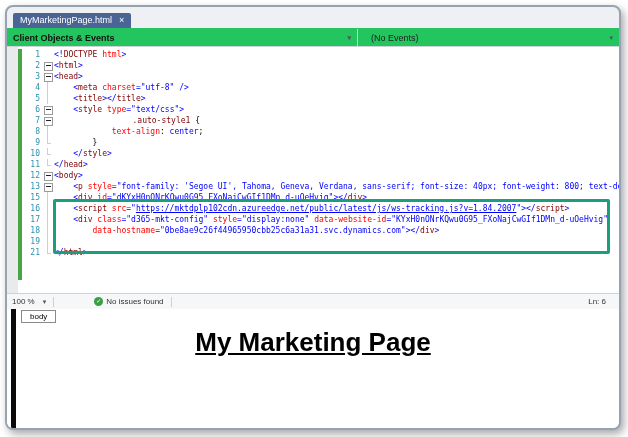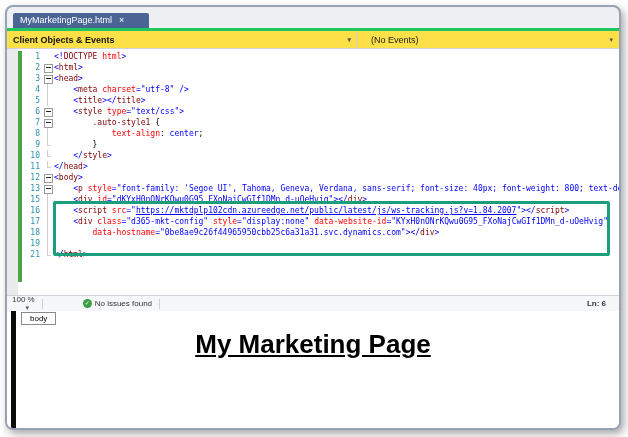--- a/index.html
+++ b/index.html
@@ -1,58 +1,58 @@
 <!DOCTYPE html>
 <html><head>
 <meta charset="utf-8">
 <style>
   html,body{margin:0;padding:0;}
   body{width:628px;height:437px;background:#fff;font-family:"Liberation Sans",sans-serif;overflow:hidden;position:relative;}
   .frame{position:absolute;left:5px;top:5px;width:612px;height:421px;border:2px solid #96a3b3;border-radius:8px;
          box-shadow:3px 4px 9px rgba(0,0,0,.35);background:#eef0f4;overflow:hidden;display:flex;flex-direction:column;}
   
   .tabbar{height:18px;display:flex;align-items:flex-end;padding:3px 0 0 6px;}
-  .tab{background:#4a6496;color:#fff;font-size:9px;padding:2px 25px 3px 7px;display:flex;align-items:center;gap:7px;
+  .tab{background:#4a6496;color:#fff;font-size:9px;padding:2px 7px 3px 7px;display:flex;align-items:center;gap:7px;
        border-top-left-radius:2px;border-top-right-radius:2px;}
   .tab-close{font-size:9px;cursor:pointer;line-height:8px;}
   
-  .navbar{height:17px;display:flex;background:#fde047;border-top:3px solid #22c55e;border-bottom:1px solid #cfd2d8;font-size:9px;}
+  .navbar{height:17px;display:flex;background:#22c55e;border-top:1px solid #22c55e;border-bottom:1px solid #cfd2d8;font-size:9px;}
   .combo{display:flex;align-items:center;justify-content:space-between;padding:0 6px;}
   .combo-left{width:338px;font-weight:bold;border-right:1px solid #cfd2d8;color:#111;}
   .combo-right{flex:1;color:#222;margin-left:7px;}
   .caret{font-size:7px;color:#555;margin-left:8px;}
   
   .editor{position:relative;height:246px;background:#fff;overflow:hidden;
           font-family:"DejaVu Sans Mono",monospace;font-size:8px;line-height:11px;}
   .col-bp{position:absolute;left:0;top:0;bottom:0;width:11px;background:#e9eaec;}
   .col-chg{position:absolute;left:11px;top:2px;width:4px;height:231px;background:#4aa546;}
   .code-lines{position:absolute;left:15px;top:2px;right:0;}
   .ln-row{display:flex;height:11px;white-space:pre;}
   .ln-num{width:18px;text-align:right;color:#2b91af;padding-right:3px;flex:none;}
   .ln-fold{width:11px;flex:none;position:relative;}
   .foldbox{position:absolute;left:1px;top:2px;width:7px;height:7px;border:1px solid #9a9a9a;background:#fff;}
   .foldbox::after{content:"";position:absolute;left:1px;right:1px;top:2px;border-top:1px solid #222;}
   .foldline{position:absolute;left:4px;top:0;bottom:0;width:1px;background:#cfcfcf;}
   .foldend{position:absolute;left:4px;top:0;height:7px;width:1px;background:#cfcfcf;}
   .foldend::after{content:"";position:absolute;left:0;top:6px;width:4px;border-top:1px solid #cfcfcf;}
   .ln-code{flex:1;overflow:hidden;white-space:pre;color:#000;}
   .tk-d{color:#0000ff;} .tk-t{color:#800000;} .tk-a{color:#ff0000;} .tk-v{color:#0000ff;}
-  .tk-x{color:#000;} .tk-s{color:#800000;} .tk-p{color:#ff0000;}
+  .tk-x{color:#000;} .tk-s{color:#800000;margin-left:40px;} .tk-p{color:#ff0000;}
   .tk-u{color:#0000ff;text-decoration:underline;}
   .annotation{position:absolute;left:46px;right:9px;top:152px;height:49px;border:3px solid #1a9e7b;border-radius:2px;pointer-events:none;}
   
   .statusbar{height:15px;display:flex;align-items:center;background:#f6f7f9;border-top:1px solid #cfd2d8;
              font-size:8px;color:#333;padding:0 5px;gap:7px;}
-  .zoom{display:flex;align-items:center;flex-direction:column;}
+  .zoom{display:flex;align-items:center;}
   .sep{width:1px;height:10px;background:#d0d0d0;}
   .health{display:flex;align-items:center;gap:3px;padding-left:33px;}
   .okdot{width:9px;height:9px;border-radius:50%;background:#3a9e46;color:#fff;font-size:6px;
          display:flex;align-items:center;justify-content:center;line-height:9px;}
   .spacer{flex:1;}
-  .lncol{margin-right:8px;font-weight:bold;}
+  .lncol{margin-right:8px;}
   
   .design{flex:1;position:relative;background:#fff;display:flex;flex-direction:column;}
   .blackstrip{position:absolute;left:4px;top:0;bottom:0;width:5px;background:#0a0a0a;}
   .design-bar{height:14px;display:flex;align-items:center;padding-left:14px;}
   .chip{border:1px solid #8a8a8a;padding:0 8px;font-size:8px;height:11px;line-height:11px;background:#fff;color:#000;}
   .surface{flex:1;text-align:center;}
   .preview-heading{margin-top:4px;font-size:26px;font-weight:bold;text-decoration:underline;color:#000;
                    font-family:"Liberation Sans",sans-serif;}
 </style>
 </head>

